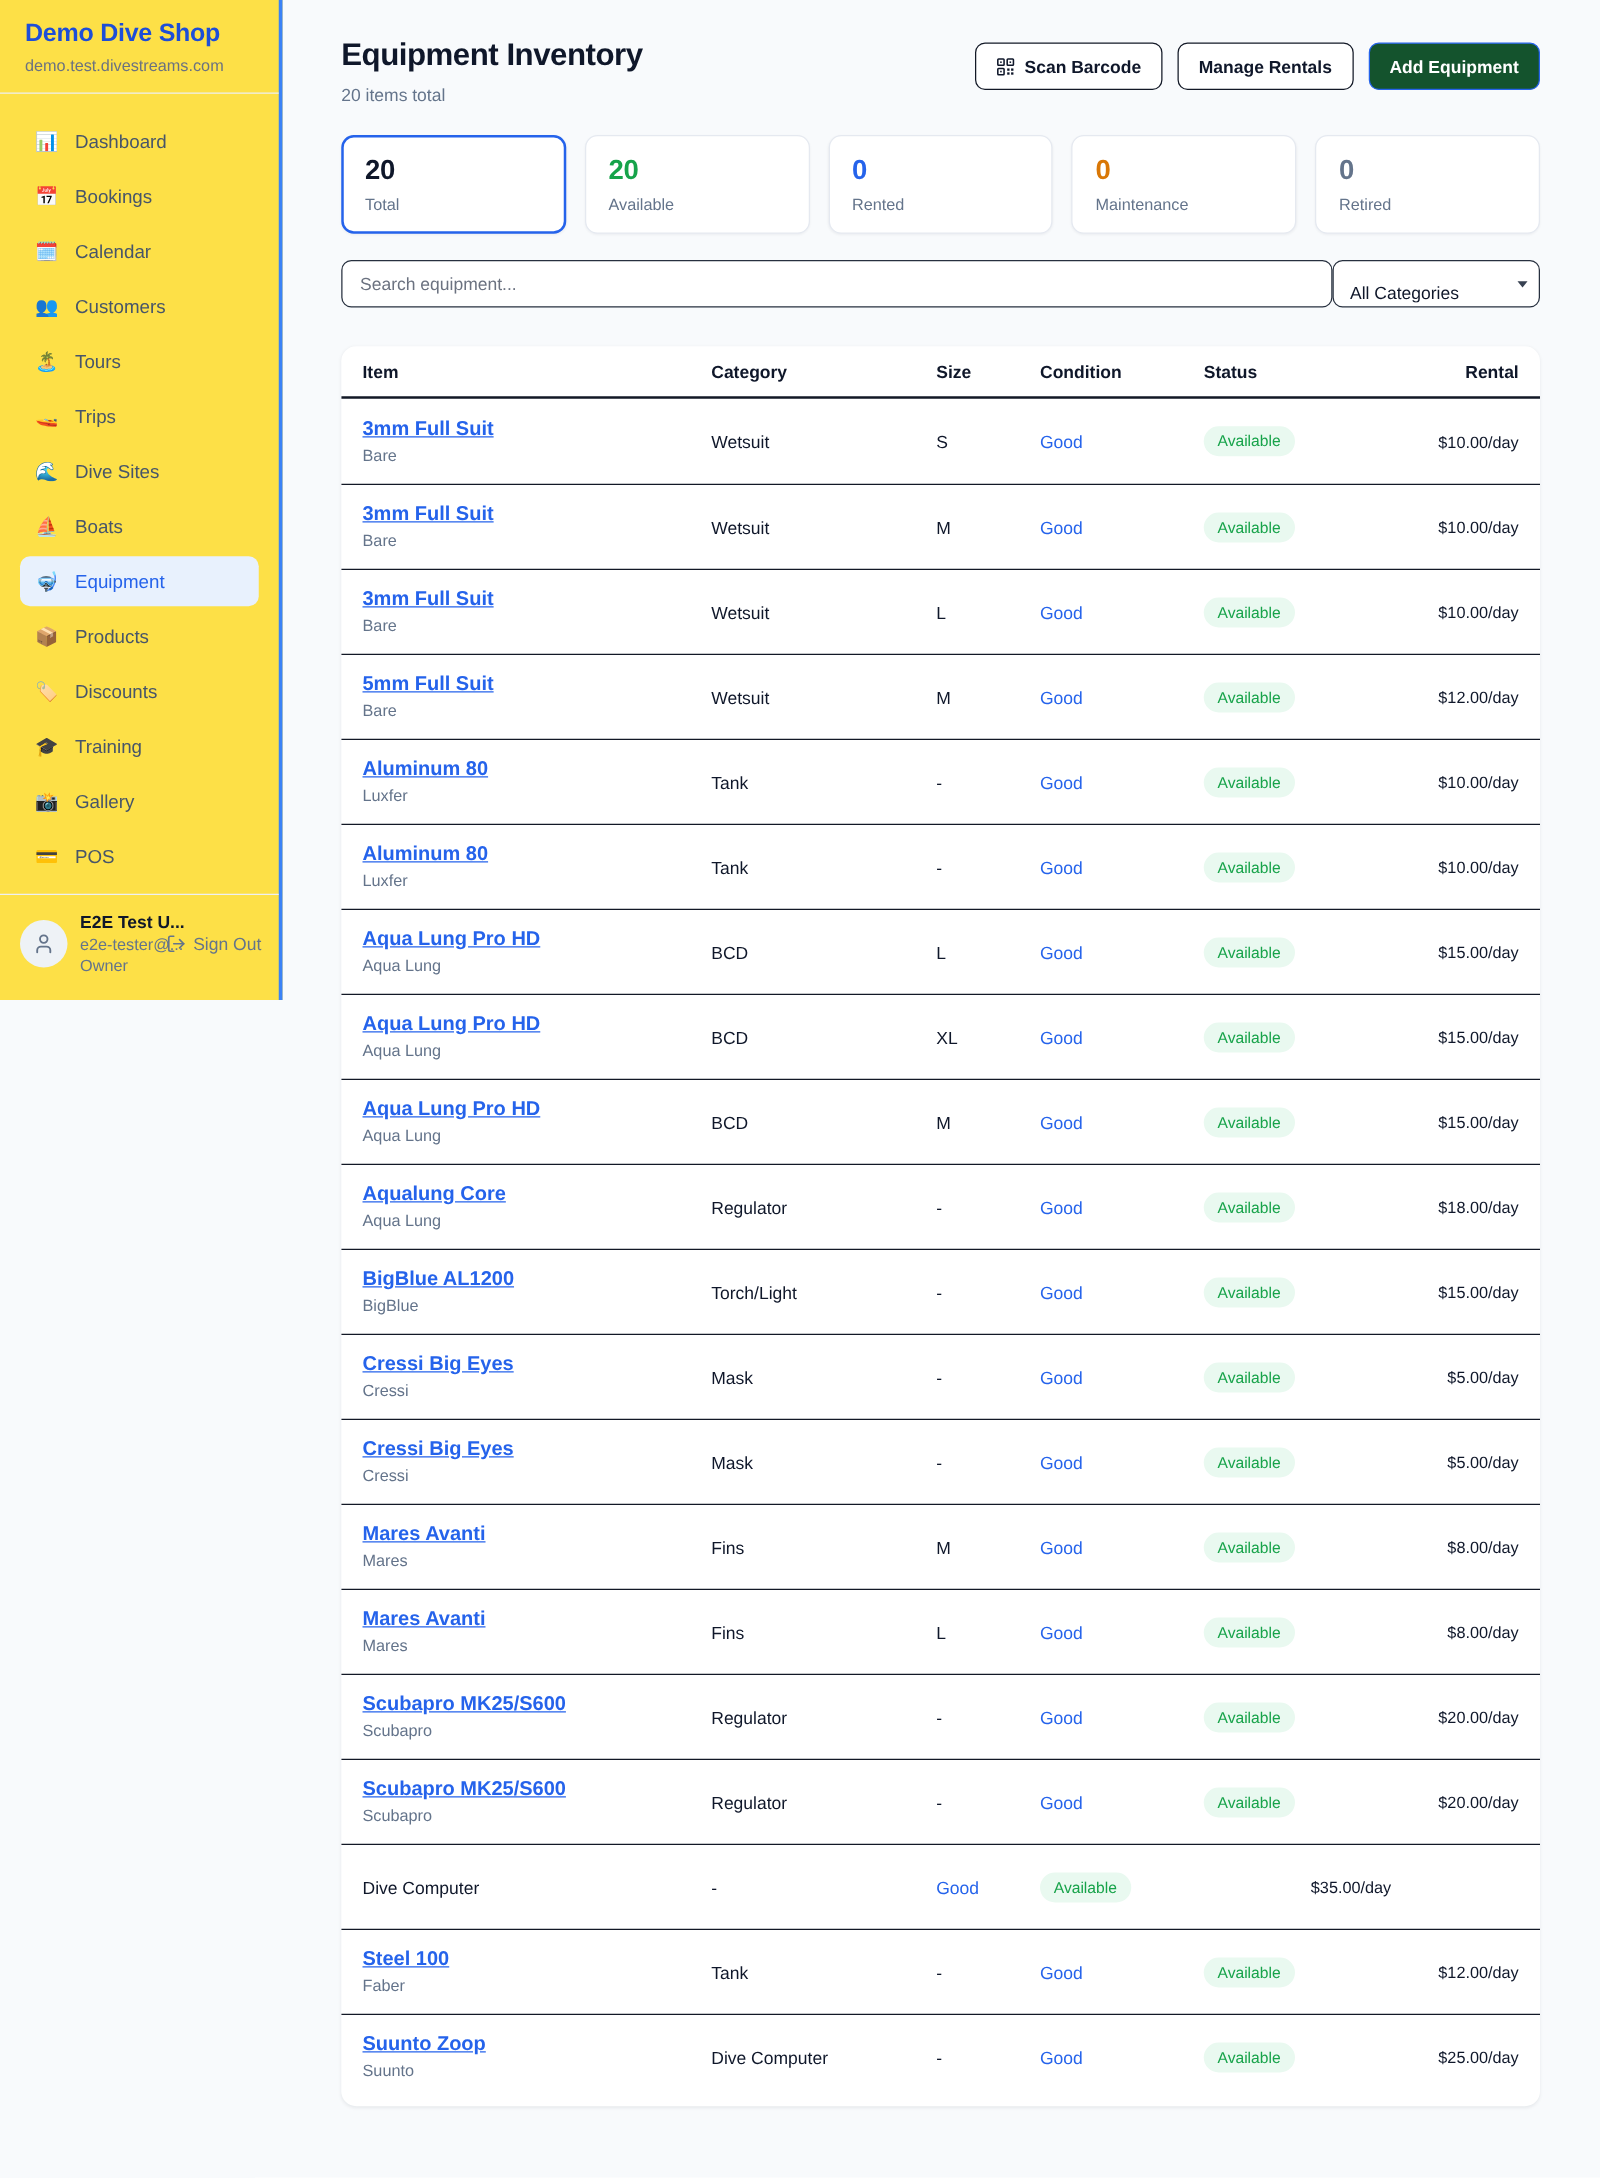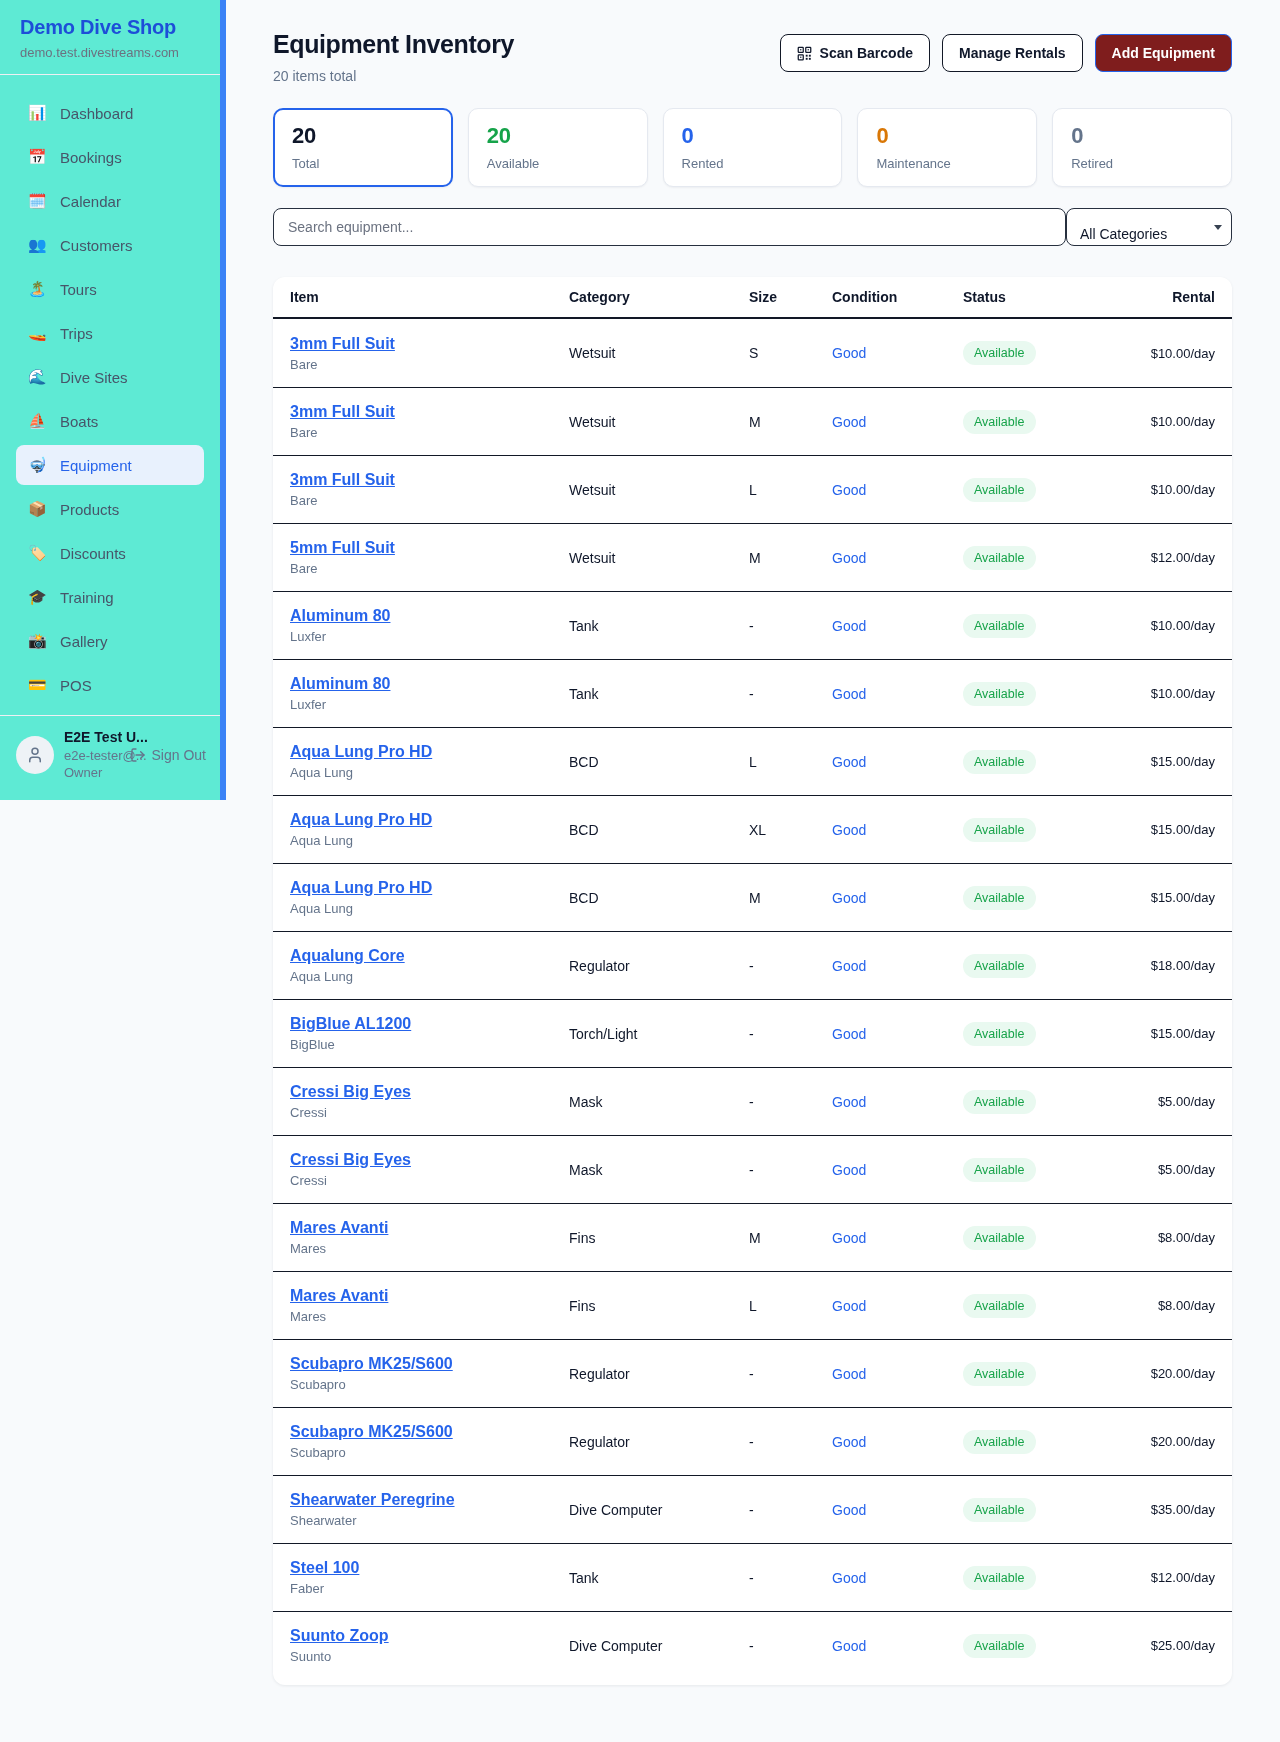--- a/index.html
+++ b/index.html
@@ -7,21 +7,21 @@
   body {
     position:relative;
     background:#f8fafc;
     font-family:"Liberation Sans", sans-serif;
     color:#0f172a;
     overflow:hidden;
   }
   
   .sidebar {
     position:absolute; left:0; top:0; width:226px; height:800px;
-    background:#5eead4; border-right:6px solid #3b82f6;
+    background:#fde047; border-right:3px solid #3b82f6;
   }
   .sidebar-header { padding:16px 20px 14px; border-bottom:1px solid #eef0f3; }
   .brand { color:#1d4ed8; font-size:20px; font-weight:bold; letter-spacing:-0.2px; cursor:pointer; }
   .subdomain { color:#6b7280; font-size:13px; margin-top:6px; }
   .nav { padding:18px 16px 0; }
   .nav-item {
     display:flex; align-items:center; gap:12px; height:40px; padding:0 12px;
     border-radius:8px; margin-bottom:4px; color:#475569; font-size:15px; cursor:pointer;
   }
   .nav-item.active { background:#e8f1fd; color:#2563eb; font-weight:500; }
@@ -46,21 +46,21 @@
   .page-header { display:flex; justify-content:space-between; align-items:flex-start; }
   .page-title { font-size:25px; font-weight:bold; color:#0f172a; letter-spacing:-0.4px; }
   .page-sub { font-size:14px; color:#64748b; margin-top:9px; }
   .actions { display:flex; gap:12px; margin-top:4px; }
   .btn {
     height:38px; padding:0 16px; border-radius:8px; font-size:14px; font-weight:600;
     display:inline-flex; align-items:center; gap:8px;
     background:#ffffff; border:1px solid #121826; color:#0f172a; cursor:pointer;
     font-family:"Liberation Sans", sans-serif;
   }
-  .btn.primary { background:#7f1d1d; border-color:#2563eb; color:#ffffff;align-items:center; }
+  .btn.primary { background:#14532d; border-color:#2563eb; color:#ffffff;align-items:center; }
   .btn svg { display:block; }
   
   .stats { display:grid; grid-template-columns:repeat(5,1fr); gap:15px; margin-top:24px; }
   .stat-card {
     background:#ffffff; border:1px solid #e5e9f0; border-radius:10px;
     padding:14px 18px 15px; box-shadow:0 1px 2px rgba(15,23,42,.05); cursor:pointer;
   }
   .stat-card.selected { border:2px solid #2563eb; padding:13px 17px 14px; }
   .stat-value { font-size:22px; font-weight:bold; letter-spacing:-0.3px; }
   .stat-label { font-size:13px; color:#64748b; margin-top:7px; }
@@ -455,24 +455,20 @@
             <div class="item-name">Scubapro MK25/S600</div>
             <div class="item-brand">Scubapro</div>
           </div>
           <div class="cell">Regulator</div>
           <div class="cell">-</div>
           <div class="cell cond">Good</div>
           <div class=""><span class="badge">Available</span></div>
           <div class="rental">$20.00/day</div>
         </div>
         <div class="trow">
-          <div class="">
-            <div class="item-name">Shearwater Peregrine</div>
-            <div class="item-brand">Shearwater</div>
-          </div>
           <div class="cell">Dive Computer</div>
           <div class="cell">-</div>
           <div class="cell cond">Good</div>
           <div class=""><span class="badge">Available</span></div>
           <div class="rental">$35.00/day</div>
         </div>
         <div class="trow">
           <div class="">
             <div class="item-name">Steel 100</div>
             <div class="item-brand">Faber</div>

